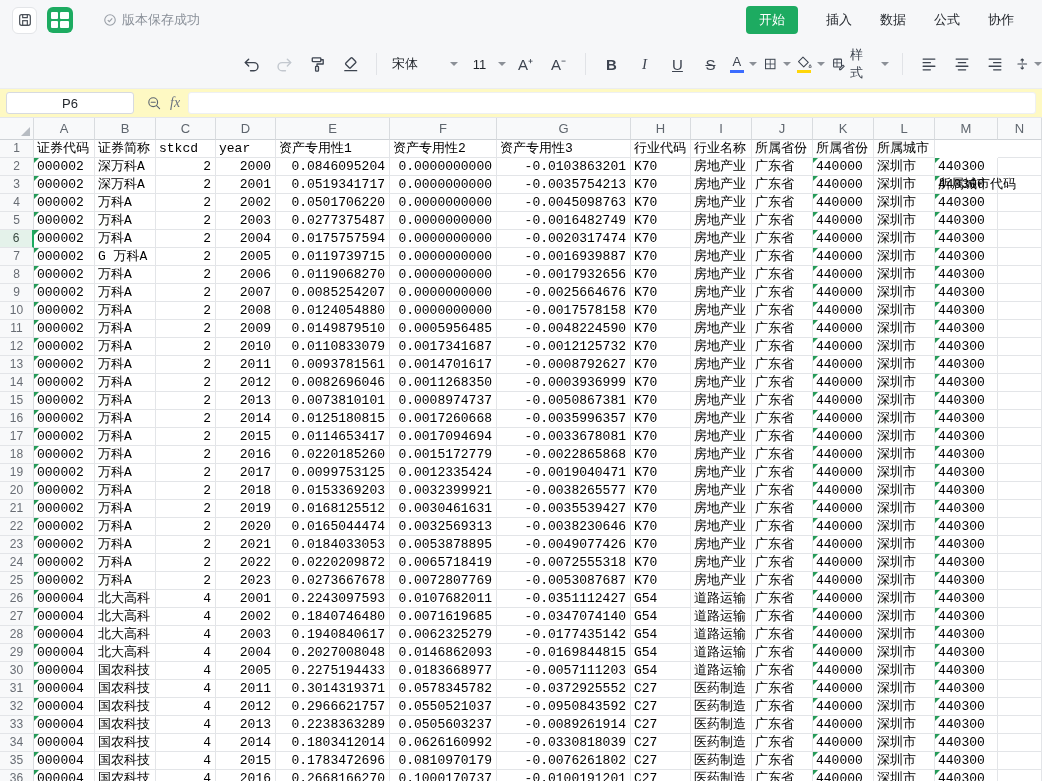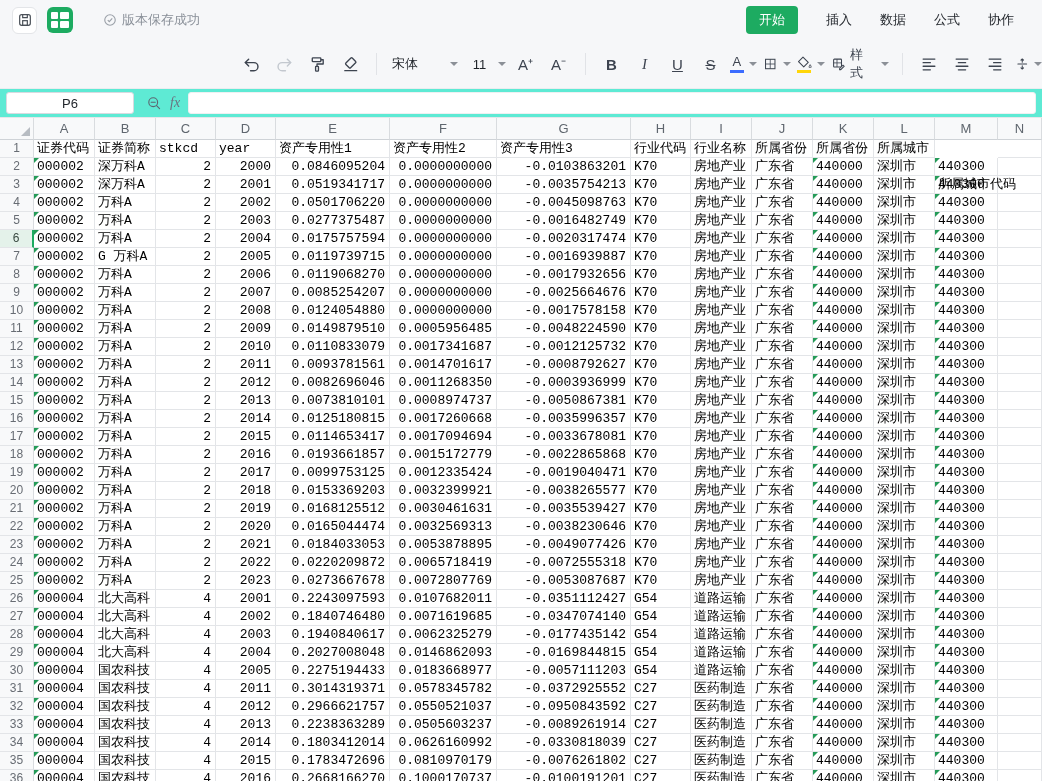--- a/index.html
+++ b/index.html
@@ -32,21 +32,21 @@
            border-top:4px solid #8b9097; margin-left:5px; }
   .fontbox { display:flex; align-items:center; width:78px; height:28px; padding:0 2px; cursor:pointer; }
   .fontbox .fname { font-size:13px; flex:1; }
   .sizebox { display:flex; align-items:center; width:44px; height:28px; cursor:pointer; }
   .sizebox .fsize { font-size:13px; flex:1; text-align:center; }
   .colorstack { display:flex; flex-direction:column; align-items:center; line-height:1; }
   .colorstack .bar { width:14px; height:3px; margin-top:2px; }
   .stylebtn { display:flex; align-items:center; gap:4px; font-size:13px; cursor:pointer; }
 
   
-  .fxbar { height:30px; background:#5eead4; border-top:1px solid #ebedf0; border-bottom:1px solid #e5e7ea;
+  .fxbar { height:30px; background:#fef9c3; border-top:1px solid #ebedf0; border-bottom:1px solid #e5e7ea;
            display:flex; align-items:center; padding:0 6px; }
   .namebox { width:128px; height:22px; background:#fff; border:1px solid #d7dae0; border-radius:3px;
              font-size:13px; text-align:center; color:#1f2329; outline:none; }
   .fx-zoom { margin:0 8px 0 12px; cursor:pointer; display:flex; }
   .fx-label { font-family:"Liberation Serif", serif; font-style:italic; font-size:14px; color:#6b7280; margin-right:8px; }
   .fxinput { flex:1; height:22px; background:#fff; border:1px solid #eef0f2; border-radius:3px;
              font-size:13px; padding:0 6px; outline:none; }
 
   
   .colhead { height:22px; display:flex; background:#f8f9fa; }
@@ -536,21 +536,21 @@
       <div class="cell" style="width: 61px;"><span>深圳市</span></div>
       <div class="cell" style="width: 63px;"><span class="flag"></span><span>440300</span></div>
       <div class="cell" style="width: 44px;"><span></span></div>
     </div>
     <div class="row">
       <div class="rh">18</div>
       <div class="cell" style="width: 61px;"><span class="flag"></span><span>000002</span></div>
       <div class="cell" style="width: 61px;"><span>万科A</span></div>
       <div class="cell num" style="width: 60px;"><span>2</span></div>
       <div class="cell num" style="width: 60px;"><span>2016</span></div>
-      <div class="cell num" style="width: 114px;"><span>0.0193661857</span></div>
+      <div class="cell num" style="width: 114px;"><span>0.0220185260</span></div>
       <div class="cell num" style="width: 107px;"><span>0.0015172779</span></div>
       <div class="cell num" style="width: 134px;"><span>-0.0022865868</span></div>
       <div class="cell" style="width: 60px;"><span>K70</span></div>
       <div class="cell" style="width: 61px;"><span>房地产业</span></div>
       <div class="cell" style="width: 61px;"><span>广东省</span></div>
       <div class="cell" style="width: 61px;"><span class="flag"></span><span>440000</span></div>
       <div class="cell" style="width: 61px;"><span>深圳市</span></div>
       <div class="cell" style="width: 63px;"><span class="flag"></span><span>440300</span></div>
       <div class="cell" style="width: 44px;"><span></span></div>
     </div>

